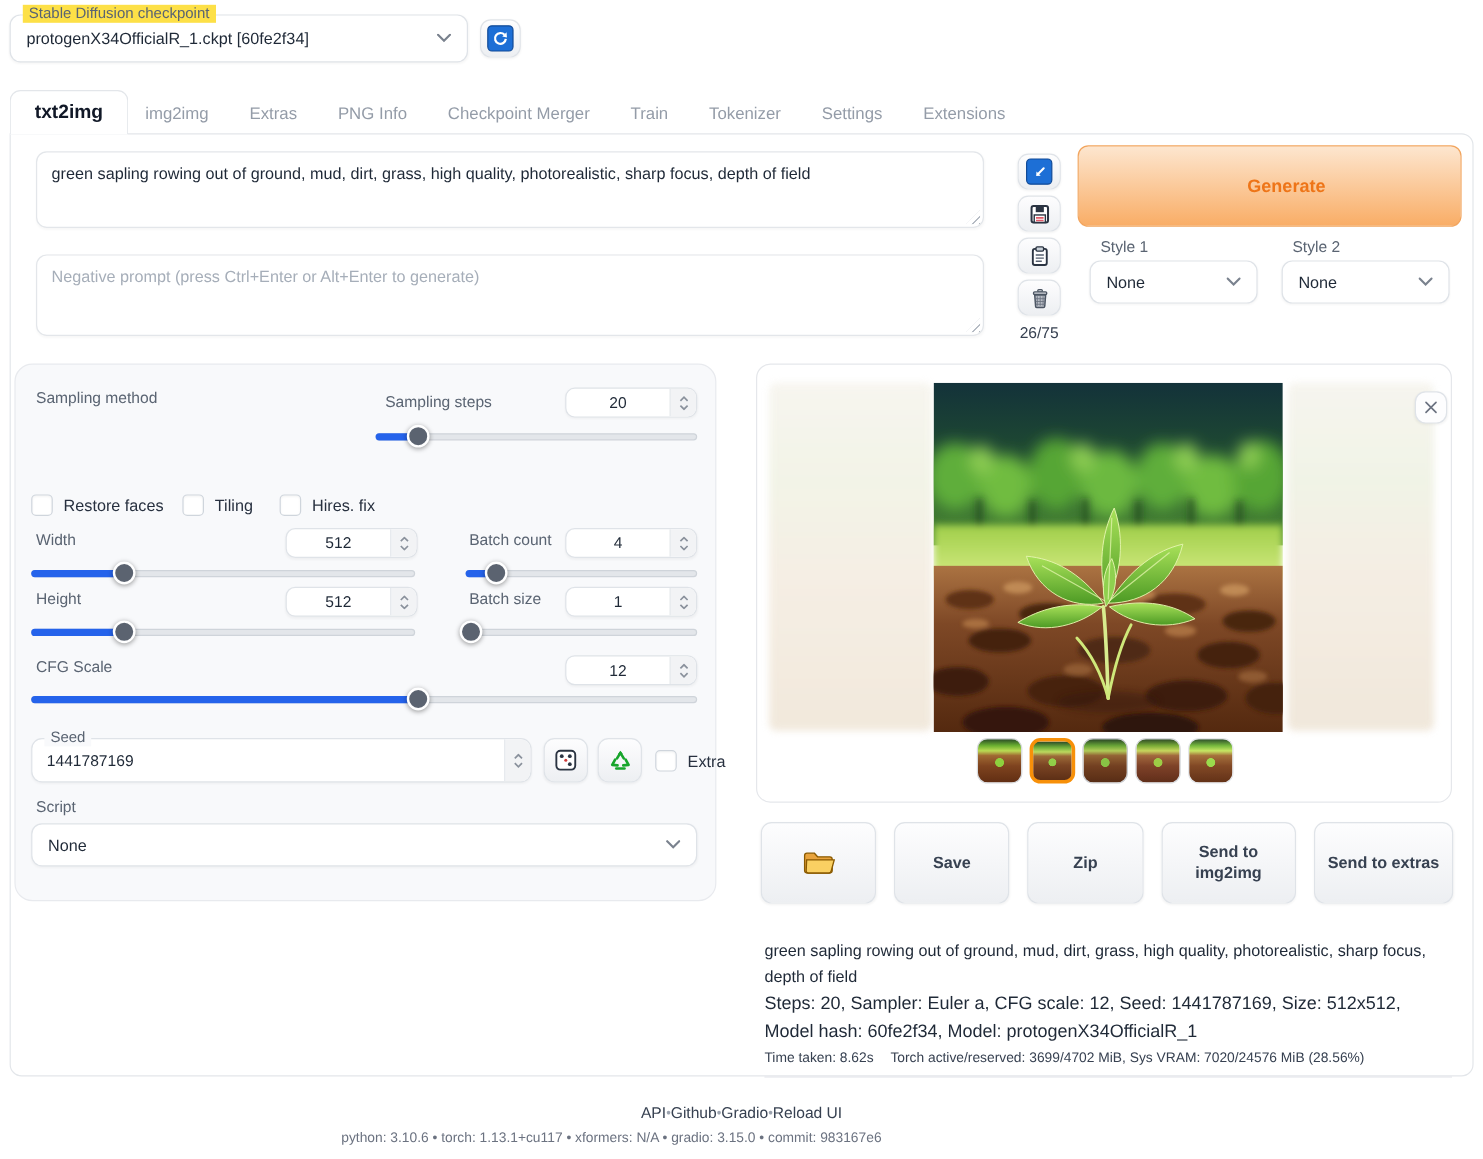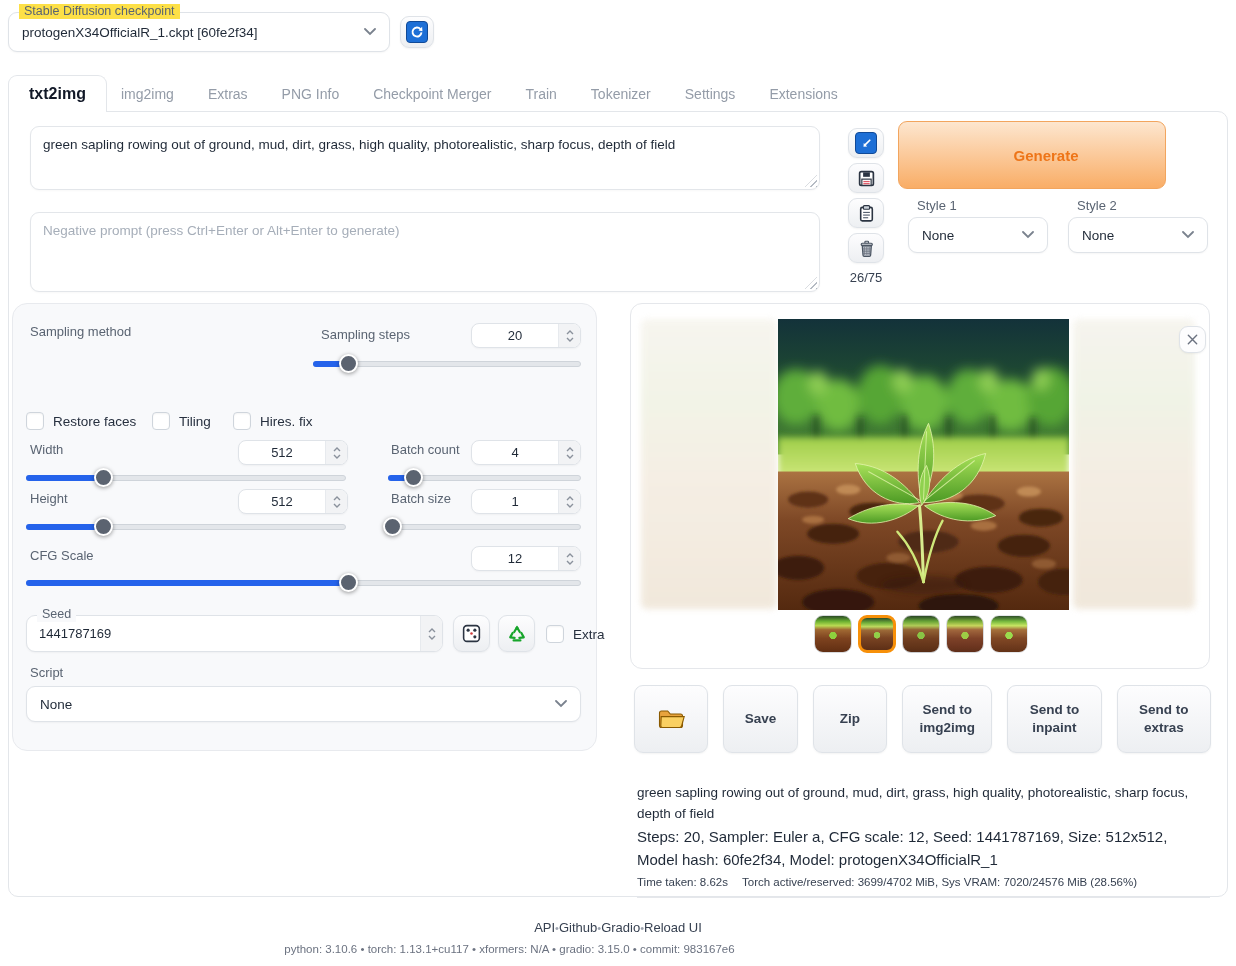--- a/index.html
+++ b/index.html
@@ -98,21 +98,21 @@
     <span>txt2img</span>
   </div>
 
   <div class="abs" style="left:8px;top:111px;width:1220px;height:786px;border:1px solid #e3e6ea;border-radius:0 10px 10px 10px;background:#fff;"></div>
 
   <div class="abs" style="left:30px;top:126px;width:790px;height:64px;">
     <textarea spellcheck="false" style="">green sapling rowing out of ground, mud, dirt, grass, high quality, photorealistic, sharp focus, depth of field</textarea>
     <div class="resize-grip"></div>
   </div>
 
-  <div class="abs" style="left:30px;top:212px;width:790px;height:80px;">
+  <div class="abs" style="left:30px;top:212px;width:790px;height:68px;">
     <textarea spellcheck="false" placeholder="Negative prompt (press Ctrl+Enter or Alt+Enter to generate)" style=""></textarea>
     <div class="resize-grip"></div>
   </div>
 
   <div class="btn2 iconbtn abs" style="left:848px;top:128px;">
     <span style="width:22px;height:22px;background:#1d6fd6;border:1px solid #114a97;border-radius:4px;display:flex;align-items:center;justify-content:center;">
       <svg width="13" height="13" viewBox="0 0 18 18">
           <path d="M13.5 4.5 L7 11" stroke="#fff" stroke-width="2.4" fill="none" stroke-linecap="round"></path>
           <polygon points="4.8,13.4 5.2,8.2 10,13" fill="#fff"></polygon>
         </svg>
@@ -139,21 +139,21 @@
   <div class="btn2 iconbtn abs" style="left:848px;top:233px;">
     <svg width="19" height="19" viewBox="0 0 18 18">
         <rect x="7.4" y="2.2" width="3.6" height="2" rx="0.8" fill="#d3d7dc" stroke="#4b5563" stroke-width="1"></rect>
         <rect x="4" y="4" width="10.5" height="2.1" rx="1" fill="#d3d7dc" stroke="#4b5563" stroke-width="1.1"></rect>
         <path d="M5 6.4 h8.6 l-0.7 9.0 q-0.1 1 -1.1 1 h-5 q-1 0 -1.1 -1 Z" fill="#b9bec6" stroke="#4b5563" stroke-width="1.2"></path>
         <path d="M7 7.5 v7.5 M9.3 7.5 v7.5 M11.6 7.5 v7.5 M5.6 9.4 h7.6 M5.7 11.6 h7.3 M5.9 13.8 h7" stroke="#6b7280" stroke-width="0.7" fill="none"></path>
       </svg>
   </div>
   <div class="abs" style="left:845px;top:270px;width:42px;text-align:center;font-size:13px;color:#374151;">26/75</div>
 
-  <div class="generate abs" style="left:898px;top:121px;width:268px;height:68px;padding-left:28px;">
+  <div class="generate abs" style="left:898px;top:121px;width:320px;height:68px;padding-left:28px;">
     <span>Generate</span>
   </div>
   <div class="label abs" style="left:917px;top:198px;">Style 1</div>
   <div class="select abs" style="left:908px;top:217px;width:140px;">
     <span class="sel-val">None</span>
     <svg width="12" height="8" viewBox="0 0 12 8">
         <path d="M1 1 L6 6 L11 1" stroke="#7a828e" stroke-width="1.8" fill="none" stroke-linecap="round"></path>
       </svg>
   </div>
   <div class="label abs" style="left:1077px;top:198px;">Style 2</div>
@@ -458,23 +458,20 @@
     <div class="btn2" style="flex:1;height:68px;">
         <span>Save</span>
       </div>
     <div class="btn2" style="flex:1;height:68px;">
         <span>Zip</span>
       </div>
     <div class="btn2" style="flex:1;height:68px;padding:0 8px;">
         <span>Send to img2img</span>
       </div>
     <div class="btn2" style="flex:1;height:68px;padding:0 10px;">
-        <span>Send to inpaint</span>
-      </div>
-    <div class="btn2" style="flex:1;height:68px;padding:0 10px;">
         <span>Send to extras</span>
       </div>
   </div>
 
   <div class="abs" style="left:637px;top:783px;width:573px;">
     <div style="font-size:13.5px;line-height:1.55;color:#1f2937;">green sapling rowing out of ground, mud, dirt, grass, high quality, photorealistic, sharp focus, depth of field</div>
     <div style="font-size:15px;line-height:1.55;color:#1f2937;">Steps: 20, Sampler: Euler a, CFG scale: 12, Seed: 1441787169, Size: 512x512, Model hash: 60fe2f34, Model: protogenX34OfficialR_1</div>
     <div style="margin-top:5px;padding-bottom:9px;border-bottom:1px solid #e5e7eb;display:flex;gap:14px;font-size:11.5px;color:#374151;">
       <span>Time taken: 8.62s</span>
       <span>Torch active/reserved: 3699/4702 MiB, Sys VRAM: 7020/24576 MiB (28.56%)</span>

